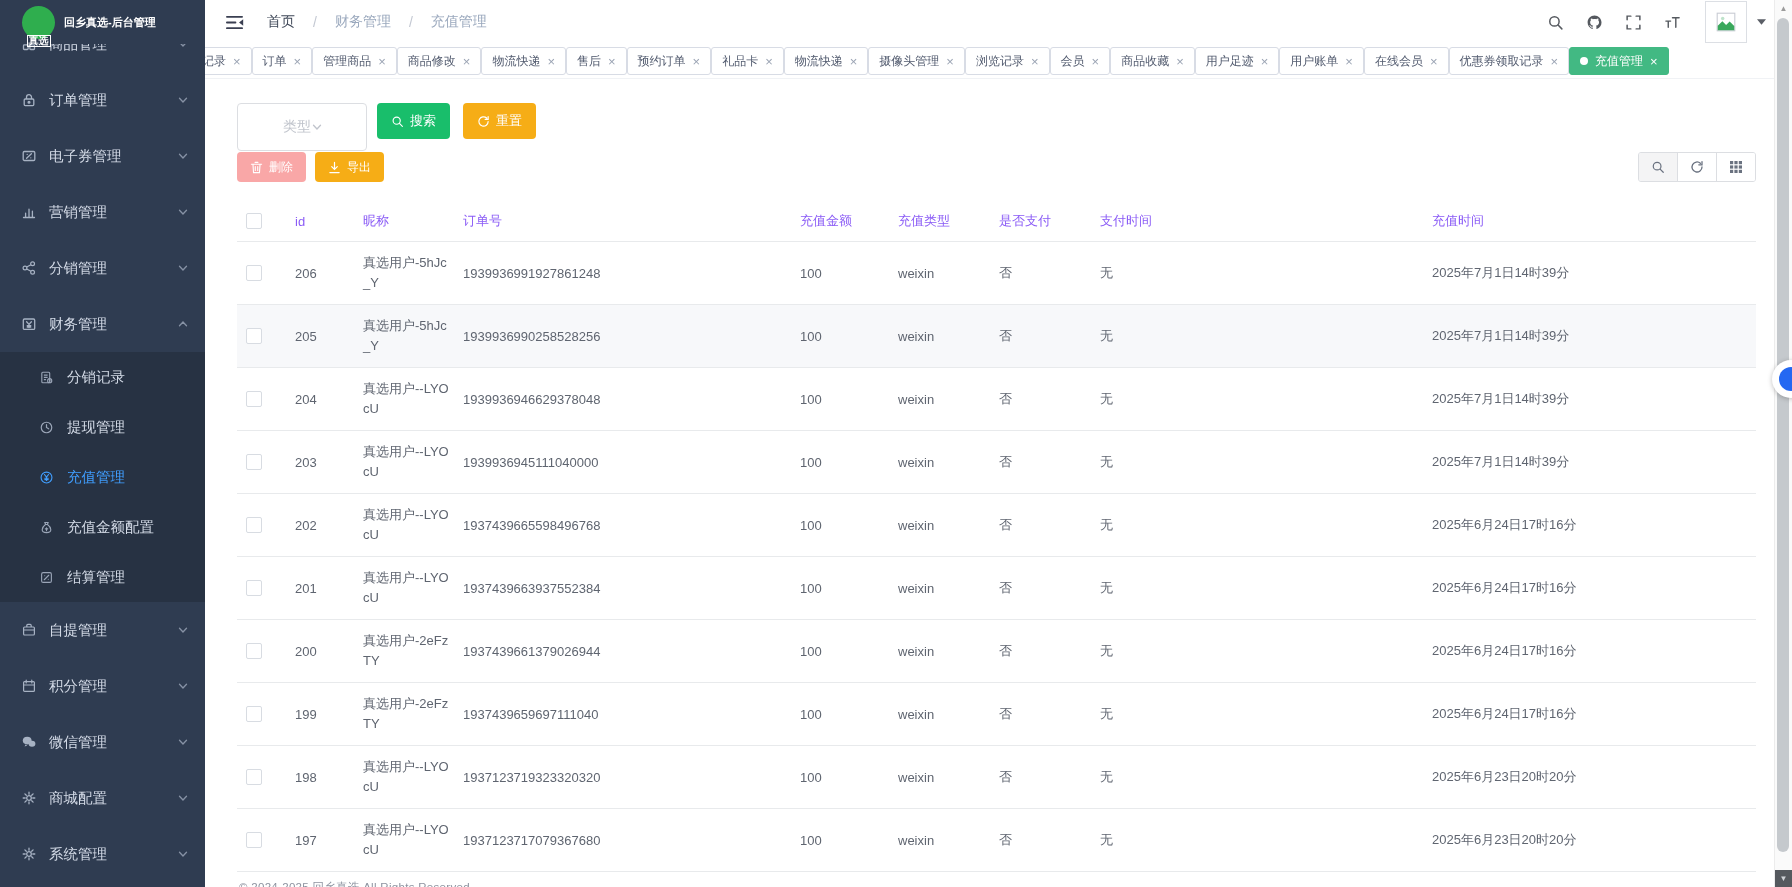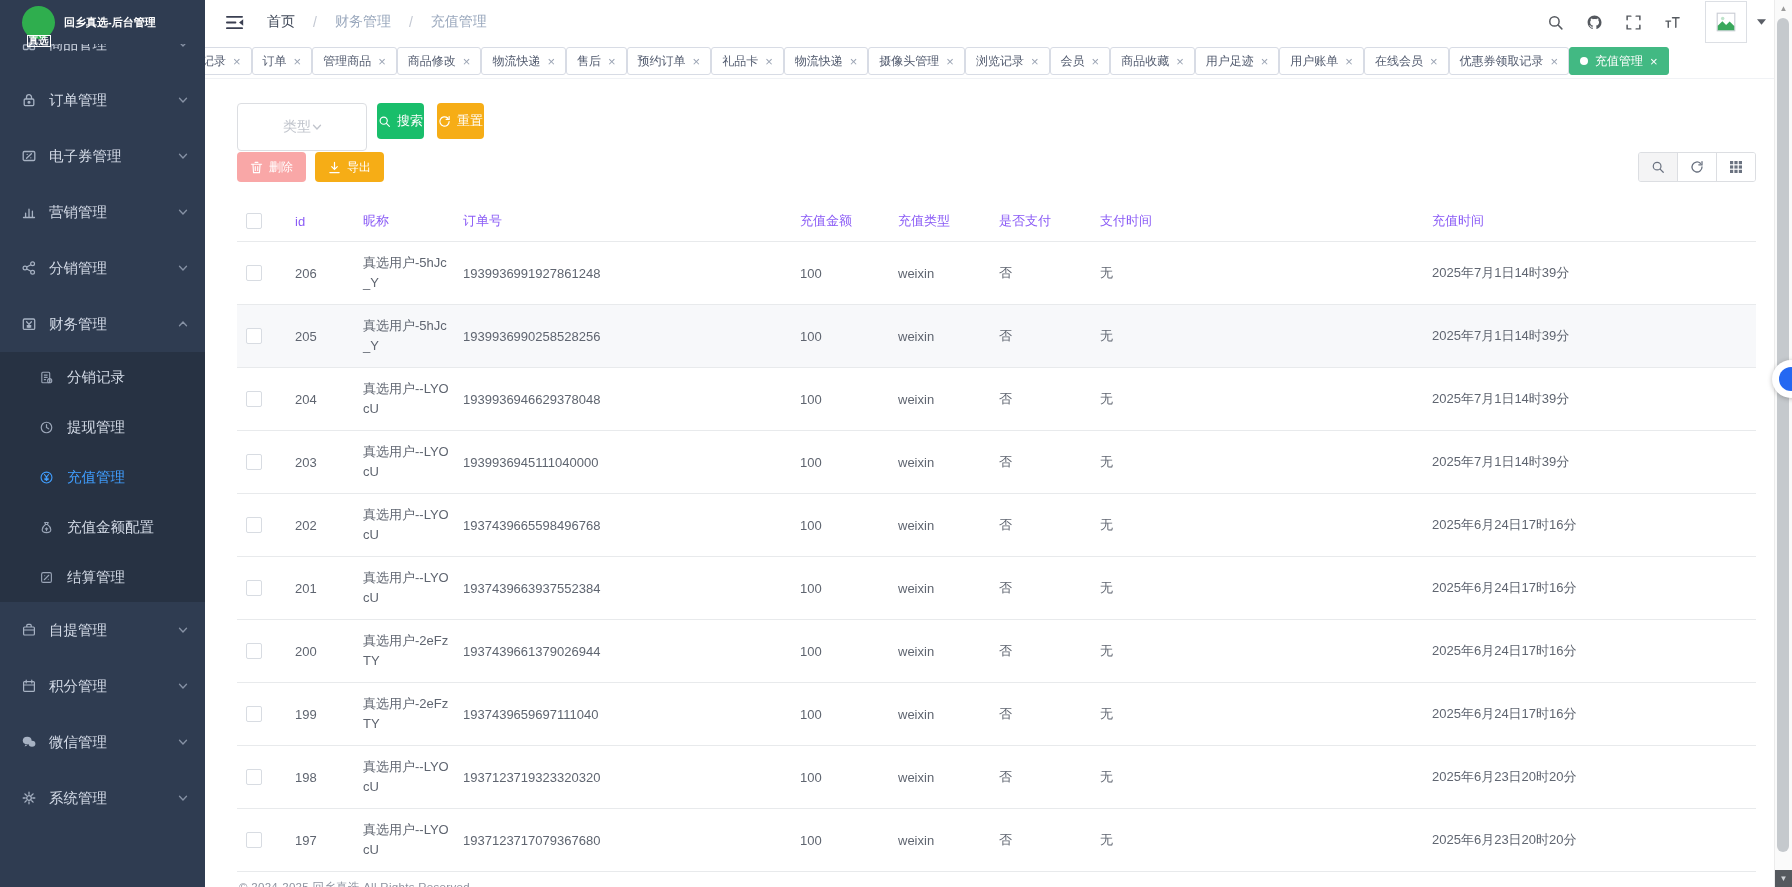--- a/index.html
+++ b/index.html
@@ -58,21 +58,21 @@
   .tab.active .tab-dot{display:inline-block;}
 
   
   .content{flex:1;padding:24px 0 0 32px;background:#fff;overflow:hidden;}
   .content-inner{width:1519px;}
   .search-row{display:flex;gap:10px;height:36px;margin-bottom:13px;}
   .text-input{width:172px;height:34px;border:1px solid #dcdee2;border-radius:4px;padding:0 12px;font-size:14px;color:#515a6e;outline:none;font-family:inherit;}
   .text-input::placeholder{color:#c0c4cc;}
   .select{width:130px;height:48px;border:1px solid #dcdee2;border-radius:4px;box-sizing:border-box;display:flex;align-items:center;justify-content:center;padding:0 10px 0 12px;font-size:14px;color:#c0c4cc;cursor:pointer;}
   .select .sel-chevron{width:12px;height:12px;color:#c0c4cc;display:inline-flex;}
-  .btn{height:36px;border:none;border-radius:4px;color:#fff;font-size:13px;display:inline-flex;align-items:center;gap:6px;padding:0 1px;cursor:pointer;font-family:inherit;}
+  .btn{height:36px;border:none;border-radius:4px;color:#fff;font-size:13px;display:inline-flex;align-items:center;gap:6px;padding:0 14px;cursor:pointer;font-family:inherit;}
   .btn .b-icon{width:13px;height:13px;display:inline-flex;}
   .btn .b-icon svg{width:100%;height:100%;}
   .btn-search{background:var(--button-green);}
   .btn-reset{background:var(--amber);margin-left:3px;}
   .action-row{display:flex;align-items:center;margin-bottom:19px;}
   .btn-sm{height:30px;font-size:12px;padding:0 13px;border-radius:4px;}
   .btn-delete{background:var(--danger-pink);}
   .btn-export{background:var(--amber);margin-left:9px;}
   .mini-group{margin-left:auto;display:flex;border:1px solid #dcdee2;border-radius:3px;overflow:hidden;height:28px;}
   .mini-btn{width:38px;display:flex;align-items:center;justify-content:center;color:#6a7280;background:#fff;border-left:1px solid #dcdee2;cursor:pointer;}
@@ -290,20 +290,34 @@
             </svg>
           </span>
         </div>
         <div class="menu-item">
           <span class="mi-icon">
             <svg viewBox="0 0 16 16" fill="none" stroke="currentColor" stroke-width="1.3" stroke-linecap="round">
               <circle cx="8" cy="8" r="2.3"></circle>
               <path d="M8 2.2v2M8 11.8v2M2.2 8h2M11.8 8h2M3.9 3.9l1.4 1.4M10.7 10.7l1.4 1.4M12.1 3.9l-1.4 1.4M5.3 10.7l-1.4 1.4"></path>
             </svg>
           </span>
+          <span class="mi-label">商城配置</span>
+          <span class="mi-chevron">
+            <svg viewBox="0 0 12 12" fill="none" stroke="currentColor" stroke-width="1.3" stroke-linecap="round">
+              <path d="M2.5 4.2L6 8l3.5-3.8"></path>
+            </svg>
+          </span>
+        </div>
+        <div class="menu-item">
+          <span class="mi-icon">
+            <svg viewBox="0 0 16 16" fill="none" stroke="currentColor" stroke-width="1.3" stroke-linecap="round">
+              <circle cx="8" cy="8" r="2.3"></circle>
+              <path d="M8 2.2v2M8 11.8v2M2.2 8h2M11.8 8h2M3.9 3.9l1.4 1.4M10.7 10.7l1.4 1.4M12.1 3.9l-1.4 1.4M5.3 10.7l-1.4 1.4"></path>
+            </svg>
+          </span>
           <span class="mi-label">系统管理</span>
           <span class="mi-chevron">
             <svg viewBox="0 0 12 12" fill="none" stroke="currentColor" stroke-width="1.3" stroke-linecap="round">
               <path d="M2.5 4.2L6 8l3.5-3.8"></path>
             </svg>
           </span>
         </div>
       </nav>
   </aside>
 

